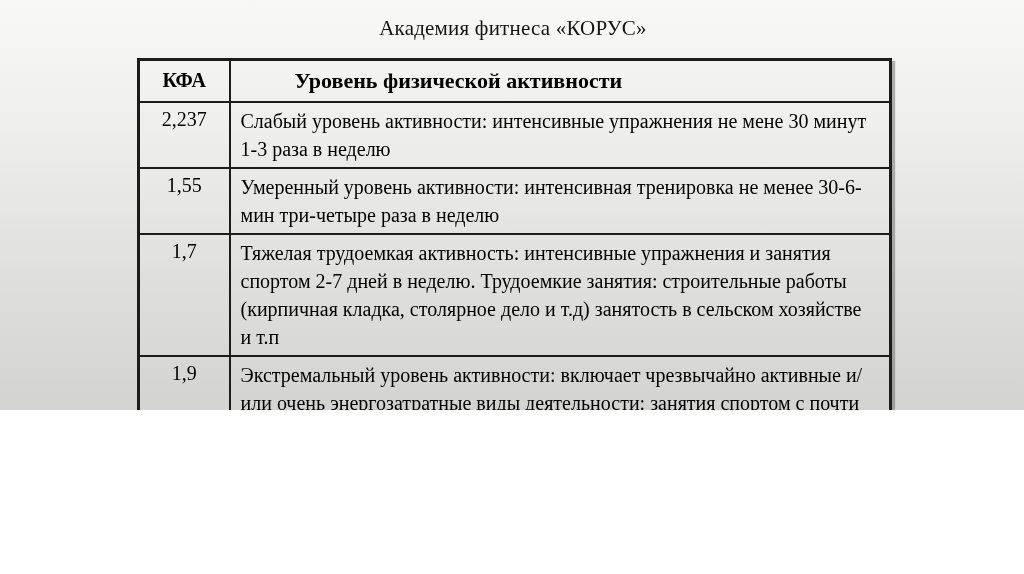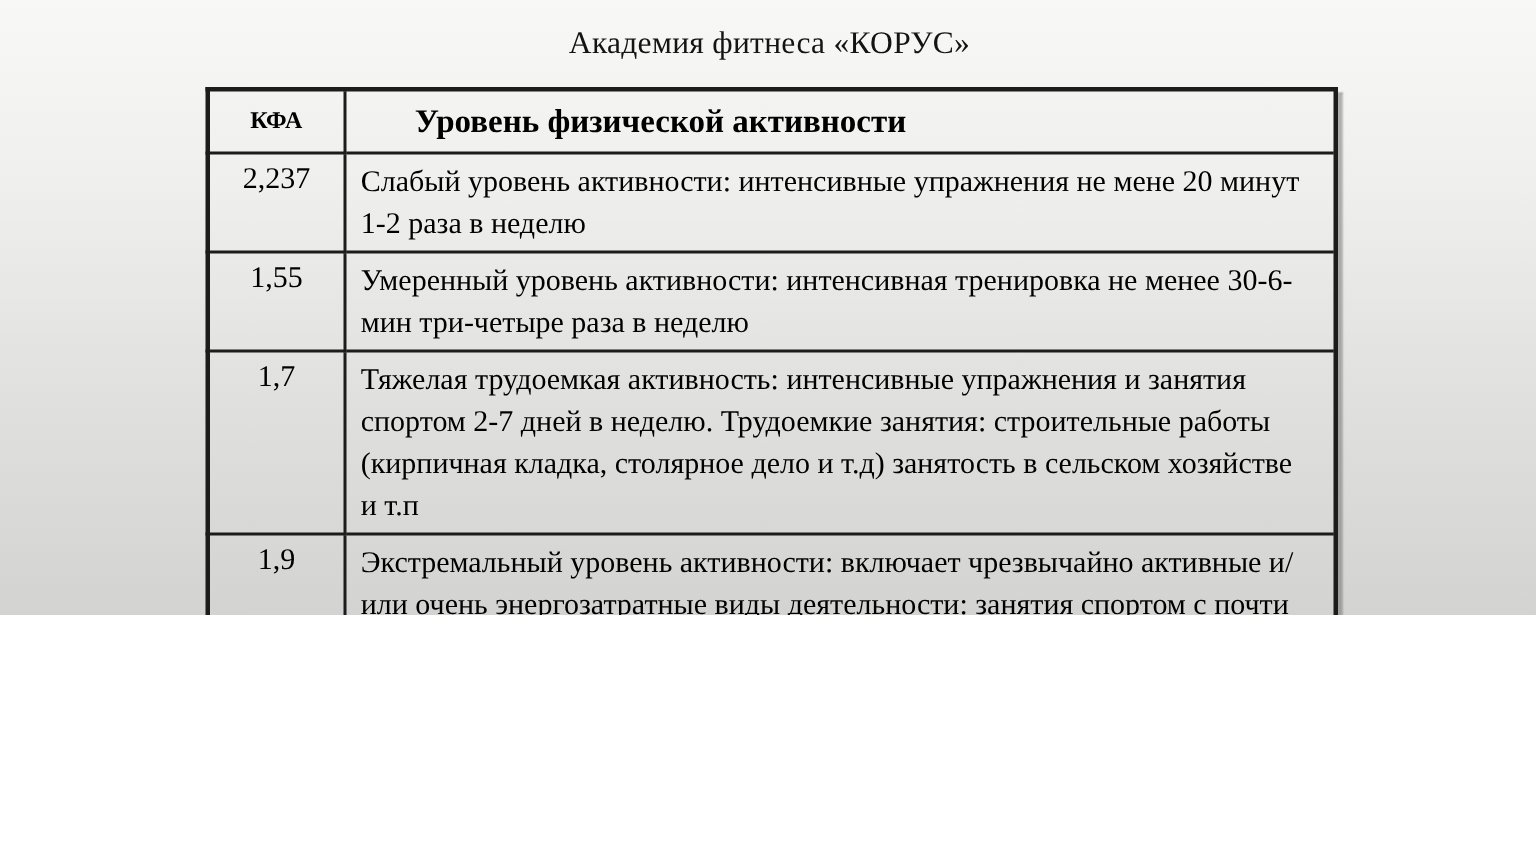--- a/index.html
+++ b/index.html
@@ -44,31 +44,31 @@
     vertical-align: top;
     padding: 0;
   }
   .activity-table tr.header-row       { height: 42px; }
   .activity-table tr.row-1            { height: 61px; }
   .activity-table tr.row-2            { height: 59px; }
   .activity-table tr.row-3            { height: 55px; }
   .activity-table tr.row-4            { height: 110px; }
   .activity-table tr.row-5            { height: 167px; }
   th.kfa-header {
-    font-size: 16px;
+    font-size: 20px;
     font-weight: bold;
     text-align: center;
     vertical-align: middle;
   }
   th.level-header {
     font-size: 22px;
     font-weight: bold;
     text-align: left;
     vertical-align: middle;
-    padding-left: 46px;
+    padding-left: 64px;
   }
   td.kfa-cell {
     font-size: 20px;
     text-align: center;
     padding-top: 5px;
   }
   td.desc-cell {
     font-size: 20px;
     line-height: 28px;
     padding: 4px 14px 4px 10px;
@@ -89,21 +89,21 @@
 
     <tbody>
         <tr class="header-row">
       <th class="kfa-header">КФА</th>
       <th class="level-header">Уровень физической активности</th>
     </tr>
 
 
     <tr class="row-2">
       <td class="kfa-cell">2,237</td>
-      <td class="desc-cell">Слабый уровень активности: интенсивные упражнения не мене 20 минут 1-2 раза в неделю</td>
+      <td class="desc-cell">Слабый уровень активности: интенсивные упражнения не мене 30 минут 1-3 раза в неделю</td>
     </tr>
 
     <tr class="row-3">
       <td class="kfa-cell">1,55</td>
       <td class="desc-cell">Умеренный уровень активности: интенсивная тренировка не менее 30-6-мин три-четыре раза в неделю</td>
     </tr>
 
     <tr class="row-4">
       <td class="kfa-cell">1,7</td>
       <td class="desc-cell">Тяжелая трудоемкая активность: интенсивные упражнения и занятия спортом 2-7 дней в неделю. Трудоемкие занятия: строительные работы (кирпичная кладка, столярное дело и т.д) занятость в сельском хозяйстве и т.п</td>

